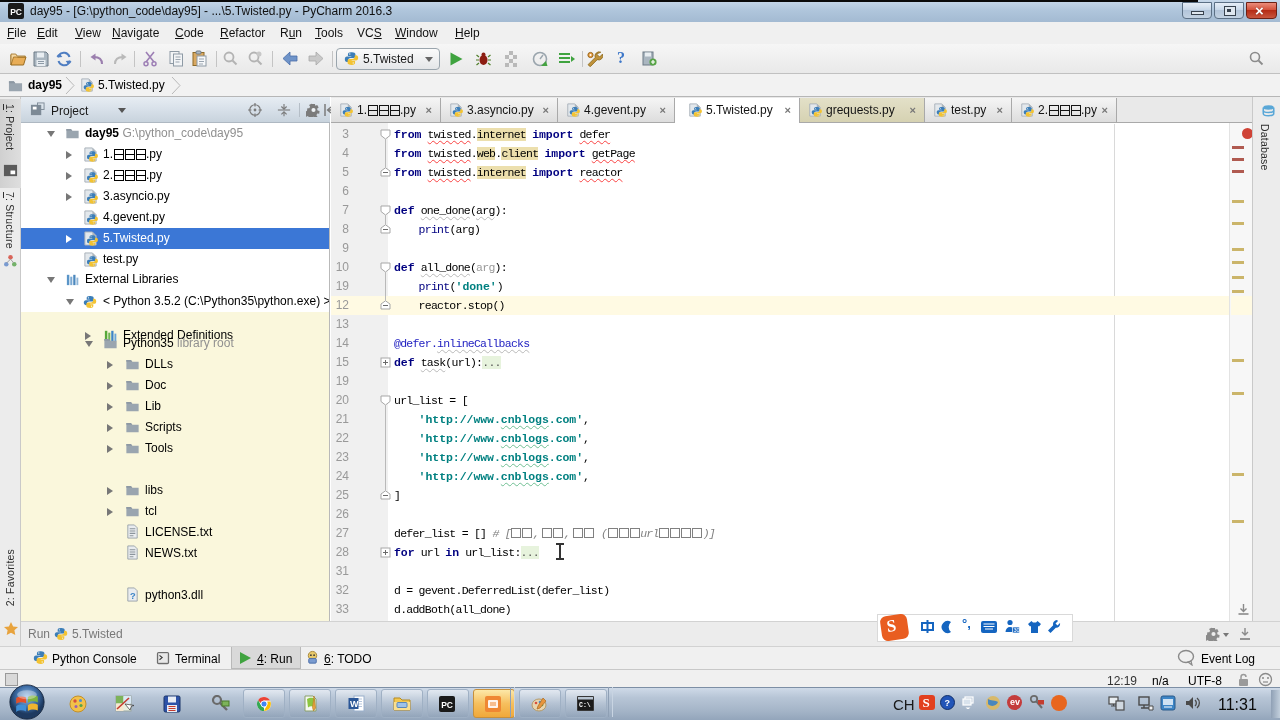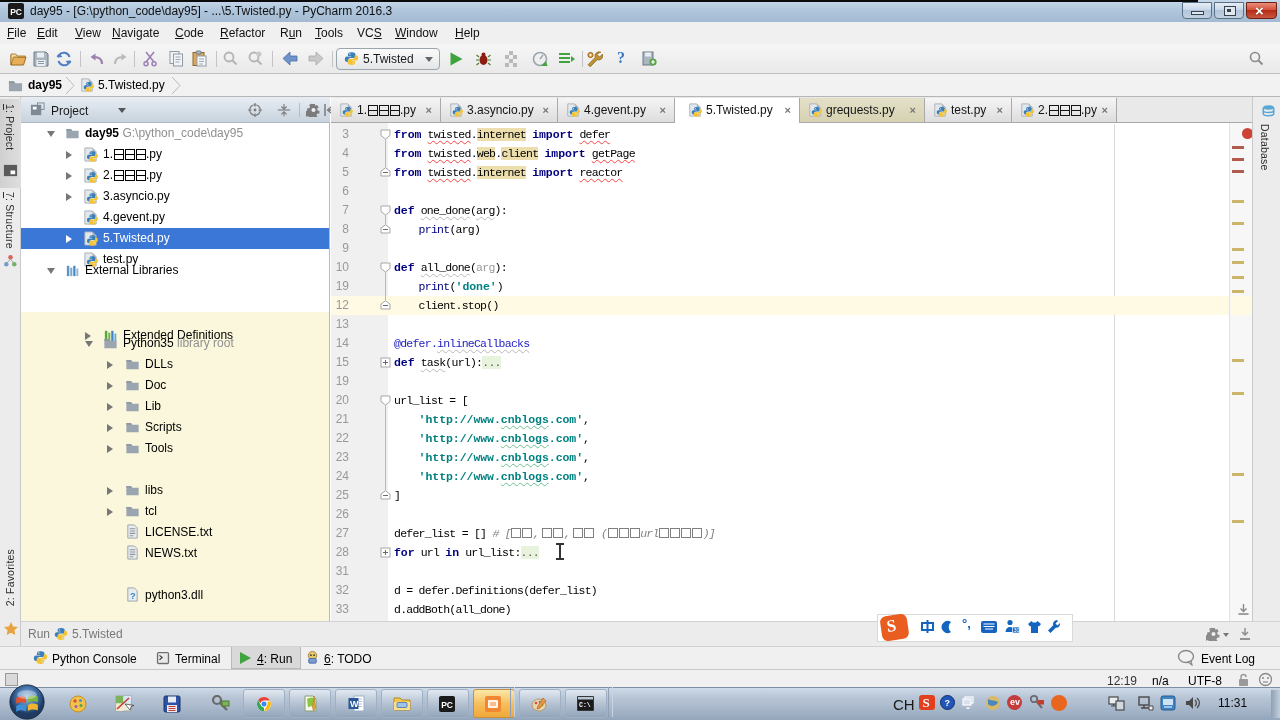--- a/index.html
+++ b/index.html
@@ -351,23 +351,26 @@
       </svg><span style="position:absolute;left:82px">3.asyncio.py</span></div>
     <div class="trow" style="top:84px"><svg class="abs" style="left:62px;top:3px" width="15" height="15" viewBox="0 0 16 16">
         <use href="#pyfile"></use>
       </svg><span style="position:absolute;left:82px">4.gevent.py</span></div>
     <div class="trow" style="top:105px;background:#3b77d6;color:#fff"><span class="arr r rw" style="left:45px"></span><svg class="abs" style="left:62px;top:3px" width="15" height="15" viewBox="0 0 16 16">
         <use href="#pyfile"></use>
       </svg><span style="position:absolute;left:82px">5.Twisted.py</span></div>
     <div class="trow" style="top:126px"><svg class="abs" style="left:62px;top:3px" width="15" height="15" viewBox="0 0 16 16">
         <use href="#pyfile"></use>
       </svg><span style="position:absolute;left:82px">test.py</span></div>
-    <div class="trow" style="top:137px"><span class="arr d" style="left:26px"></span><svg class="abs" style="left:44px;top:3px" width="15" height="15" viewBox="0 0 16 16">
+    <div class="trow" style="top:146px"><span class="arr d" style="left:26px"></span><svg class="abs" style="left:44px;top:3px" width="15" height="15" viewBox="0 0 16 16">
         <use href="#libicon"></use>
       </svg><span style="position:absolute;left:64px">External Libraries</span></div>
+    <div class="trow" style="top:168px"><span class="arr d" style="left:45px"></span><svg class="abs" style="left:62px;top:4px" width="14" height="14" viewBox="0 0 16 16">
+        <use href="#pylogo"></use>
+      </svg><span style="position:absolute;left:82px">&lt; Python 3.5.2 (C:\Python35\python.exe) &gt;</span></div>
     <div class="trow" style="top:202px"><span class="arr r" style="left:64px"></span><svg class="abs" style="left:82px;top:3px" width="15" height="15" viewBox="0 0 16 16">
         <use href="#exticon"></use>
       </svg><span style="position:absolute;left:102px">Extended Definitions</span></div>
     <div class="trow" style="top:210px"><span class="arr d" style="left:64px"></span><svg class="abs" style="left:82px;top:3px" width="15" height="14" viewBox="0 0 16 16">
         <use href="#folder"></use>
       </svg><span style="position:absolute;left:102px">Python35 <span class="gray">library root</span></span></div>
     <div class="trow" style="top:252px"><span class="arr r" style="left:86px"></span><svg class="abs" style="left:104px;top:3px" width="15" height="14" viewBox="0 0 16 16">
         <use href="#folder"></use>
       </svg><span style="position:absolute;left:124px">Doc</span></div>
     <div class="trow" style="top:231px"><span class="arr r" style="left:86px"></span><svg class="abs" style="left:104px;top:3px" width="15" height="14" viewBox="0 0 16 16">
@@ -466,21 +469,21 @@
 <div class="ln" style="top:201px"><span class="k">def</span> <span class="wt">one_done</span>(<span class="wt">arg</span>):</div>
 <div class="lnum" style="left:331px;top:220px">8</div>
 <div class="ln" style="top:220px">    <span class="kp">print</span>(arg)</div>
 <div class="lnum" style="left:331px;top:239px">9</div>
 <div class="ln" style="top:239px"></div>
 <div class="lnum" style="left:331px;top:258px">10</div>
 <div class="ln" style="top:258px"><span class="k">def</span> <span class="wt">all_done</span>(<span style="color:#9a9a9a">arg</span>):</div>
 <div class="lnum" style="left:331px;top:277px">19</div>
 <div class="ln" style="top:277px">    <span class="kp">print</span>(<span class="s">'done'</span>)</div>
 <div class="lnum" style="left:331px;top:296px">12</div>
-<div class="ln" style="top:296px">    client.stop()</div>
+<div class="ln" style="top:296px">    reactor.stop()</div>
 <div class="lnum" style="left:331px;top:315px">13</div>
 <div class="ln" style="top:315px"></div>
 <div class="lnum" style="left:331px;top:334px">14</div>
 <div class="ln" style="top:334px"><span class="d">@defer.<span class="wt">inlineCallbacks</span></span></div>
 <div class="lnum" style="left:331px;top:353px">15</div>
 <div class="ln" style="top:353px"><span class="k">def</span> <span class="wt">task</span>(url):<span class="fold">...</span></div>
 <div class="lnum" style="left:331px;top:372px">19</div>
 <div class="ln" style="top:372px"></div>
 <div class="lnum" style="left:331px;top:391px">20</div>
 <div class="ln" style="top:391px">url_list = [</div>
@@ -496,21 +499,21 @@
 <div class="ln" style="top:486px">]</div>
 <div class="lnum" style="left:331px;top:505px">26</div>
 <div class="ln" style="top:505px"></div>
 <div class="lnum" style="left:331px;top:524px">27</div>
 <div class="ln" style="top:524px">defer_list = [] <span class="c"># [<i class="cjs"></i><i class="cjs"></i><i class="cjc">,</i><i class="cjs"></i><i class="cjs"></i><i class="cjc">,</i><i class="cjs"></i><i class="cjs"></i> (<i class="cjs"></i><i class="cjs"></i><i class="cjs"></i>url<i class="cjs"></i><i class="cjs"></i><i class="cjs"></i><i class="cjs"></i>)]</span></div>
 <div class="lnum" style="left:331px;top:543px">28</div>
 <div class="ln" style="top:543px"><span class="k">for</span> url <span class="k">in</span> url_list:<span class="fold">...</span></div>
 <div class="lnum" style="left:331px;top:562px">31</div>
 <div class="ln" style="top:562px"></div>
 <div class="lnum" style="left:331px;top:581px">32</div>
-<div class="ln" style="top:581px">d = defer.Definitions(defer_list)</div>
+<div class="ln" style="top:581px">d = gevent.DeferredList(defer_list)</div>
 <div class="lnum" style="left:331px;top:600px">33</div>
 <div class="ln" style="top:600px">d.addBoth(all_done)</div>
 <svg class="abs" style="left:380px;top:129px" width="11" height="11" viewBox="0 0 11 11">
     <use href="#foldt"></use>
   </svg>
 <svg class="abs" style="left:380px;top:167px" width="11" height="11" viewBox="0 0 11 11">
     <use href="#foldb"></use>
   </svg>
 <svg class="abs" style="left:380px;top:205px" width="11" height="11" viewBox="0 0 11 11">
     <use href="#foldt"></use>
@@ -791,13 +794,13 @@
   </svg>
 <svg class="abs" style="left:1160px;top:695px" width="16" height="16" viewBox="0 0 16 16">
     <rect x="1" y="1" width="14" height="14" rx="2" fill="#3d85c6" stroke="#2a5a8a"></rect>
     <rect x="3" y="4" width="10" height="6" fill="#cfe2f3"></rect>
     <path d="M4 12h8" stroke="#fff"></path>
   </svg>
 <svg class="abs" style="left:1184px;top:695px" width="16" height="16" viewBox="0 0 16 16">
     <path d="M2 6h3l4-4v12l-4-4H2z" fill="#4a4a4a"></path>
     <path d="M11 5a4 4 0 010 6M13 3a6.5 6.5 0 010 10" fill="none" stroke="#4a4a4a" stroke-width="1.3"></path>
   </svg>
-<span class="abs" style="left:1218px;top:696px;color:#0a0a0a;font-size:12px">11:31</span>
+<span class="abs" style="left:1218px;top:696px;color:#0a0a0a;font-size:16px">11:31</span>
 <div class="abs" style="left:1271px;top:690px;width:9px;height:28px;background:linear-gradient(90deg,#8fa0b5,#c2cfdc)"></div>
 </body></html>

